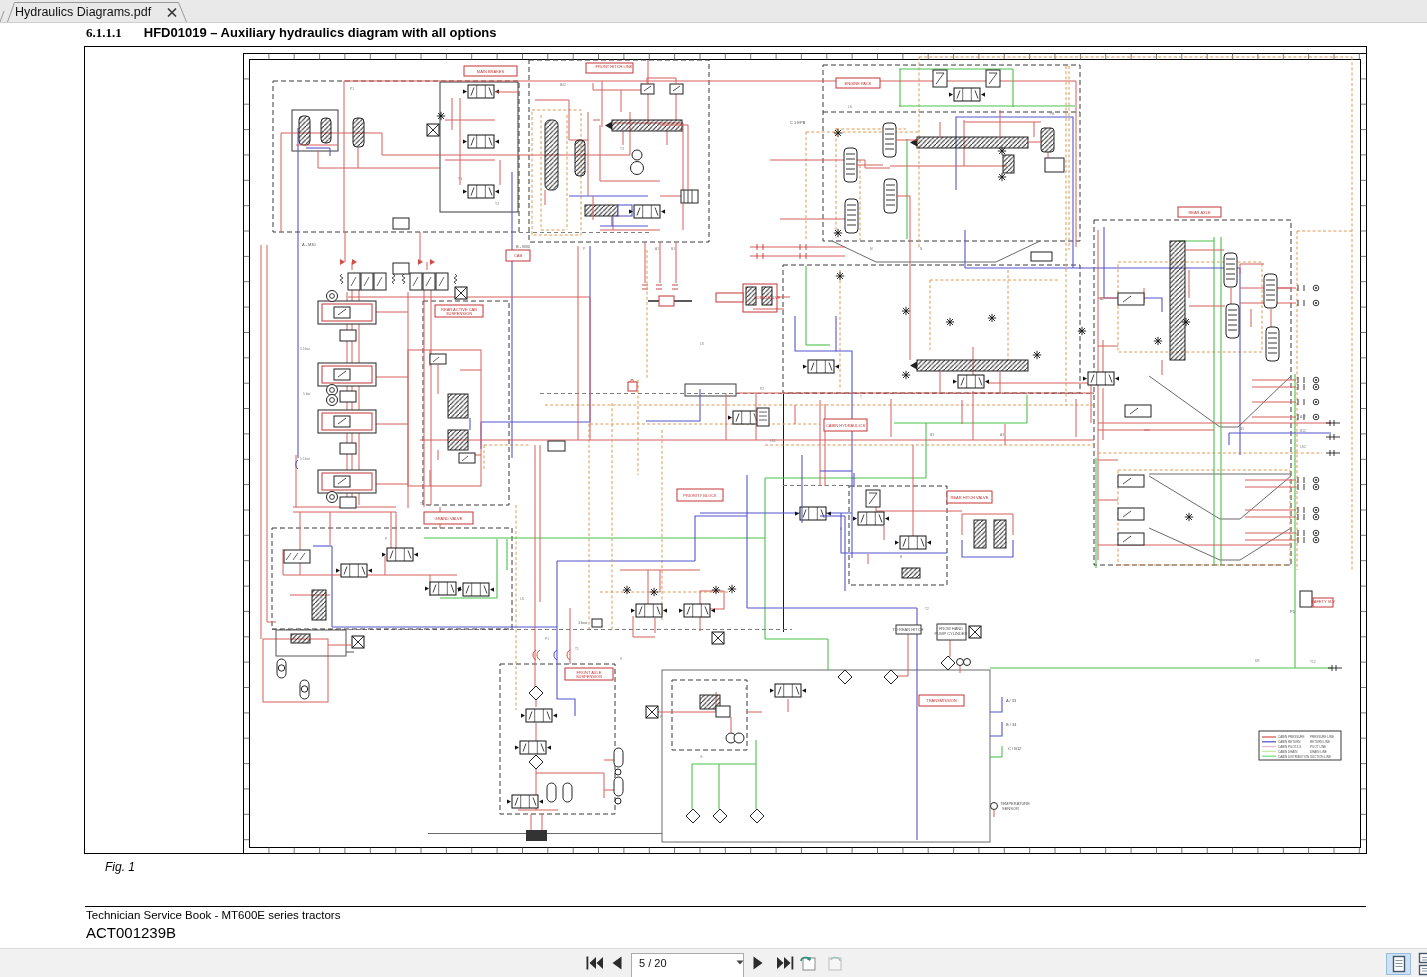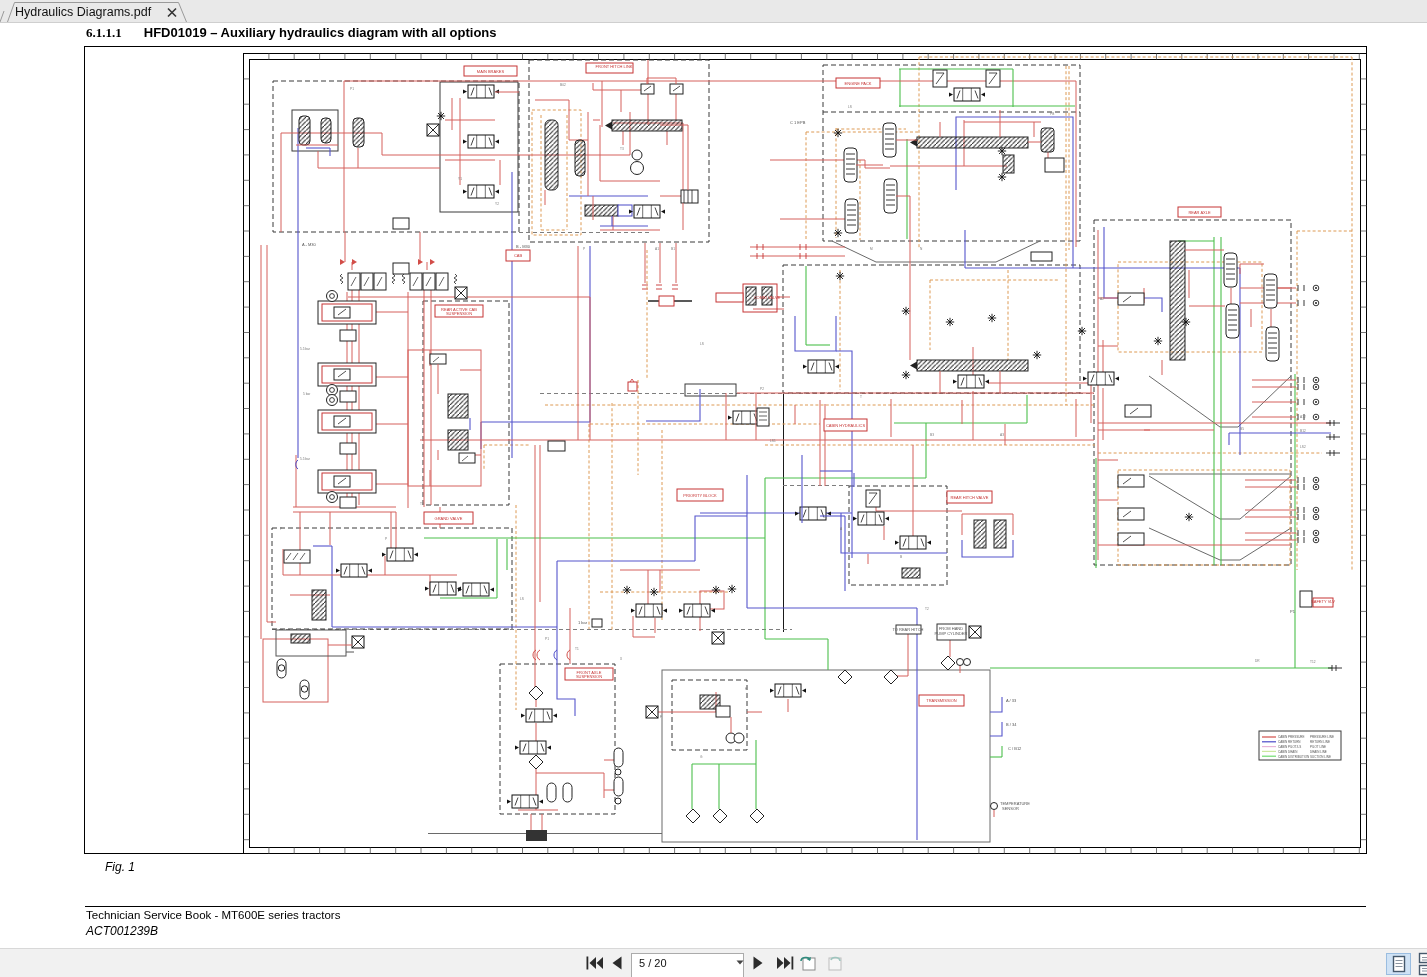--- a/index.html
+++ b/index.html
@@ -2,21 +2,21 @@
 <html><head><meta charset="utf-8">
 <style>
 html,body{margin:0;padding:0;width:1427px;height:977px;background:#fff;overflow:hidden;
 font-family:"Liberation Sans",sans-serif;}
 #tabbar{position:absolute;left:0;top:0;width:1427px;height:22px;background:#e9e9e9;border-bottom:1px solid #cfcfcf;}
 #head{position:absolute;left:86px;top:25px;font-weight:bold;font-size:13px;color:#000;letter-spacing:0px;}
 #head span{margin-right:22px;font-family:Liberation Serif, serif;}
 #fig{position:absolute;left:86px;top:860px;font-style:italic;font-size:12px;margin-left:19px;}
 #rule{position:absolute;left:85px;top:906px;width:1281px;height:1px;background:#000;}
 #f1{position:absolute;left:86px;top:909px;font-size:11.5px;}
-#f2{position:absolute;left:86px;top:924px;font-style:italic;font-size:12px;}
+#f2{position:absolute;left:86px;top:924px;font-size:15px;}
 #toolbar{position:absolute;left:0;top:948px;width:1427px;height:29px;background:#f1f1f1;border-top:1px solid #d8d8d8;}
 #pagebox{position:absolute;left:631px;top:953px;width:113px;height:34px;background:#fff;border:1px solid #ababab;font-size:11px;line-height:18px;padding-left:7px;box-sizing:border-box;color:#111;}
 svg{position:absolute;left:0;top:0;}
 .r{stroke:#d5615c;fill:none;stroke-width:1}
 .b{stroke:#5555cc;fill:none;stroke-width:1.1}
 .g{stroke:#4bbf4b;fill:none;stroke-width:1.1}
 .o{stroke:#dd9a55;fill:none;stroke-width:1;stroke-dasharray:3 2.2}
 .k{stroke:#1a1a1a;fill:none;stroke-width:1}
 .gd{stroke:#7e7e7e;fill:none;stroke-width:1;stroke-dasharray:4 3}
 .gs{stroke:#6a6a6a;fill:none;stroke-width:1}

